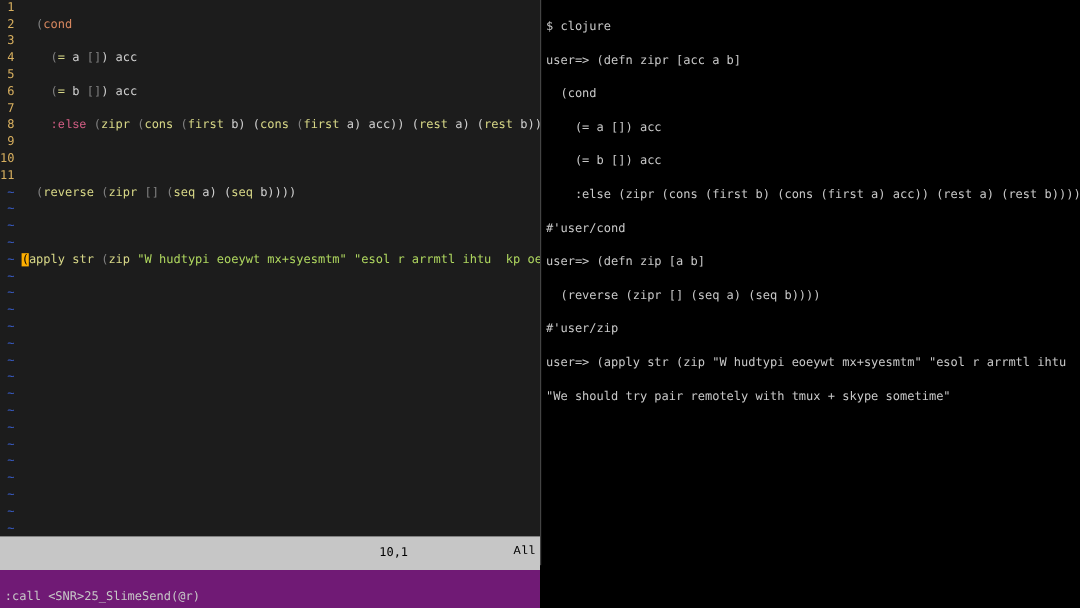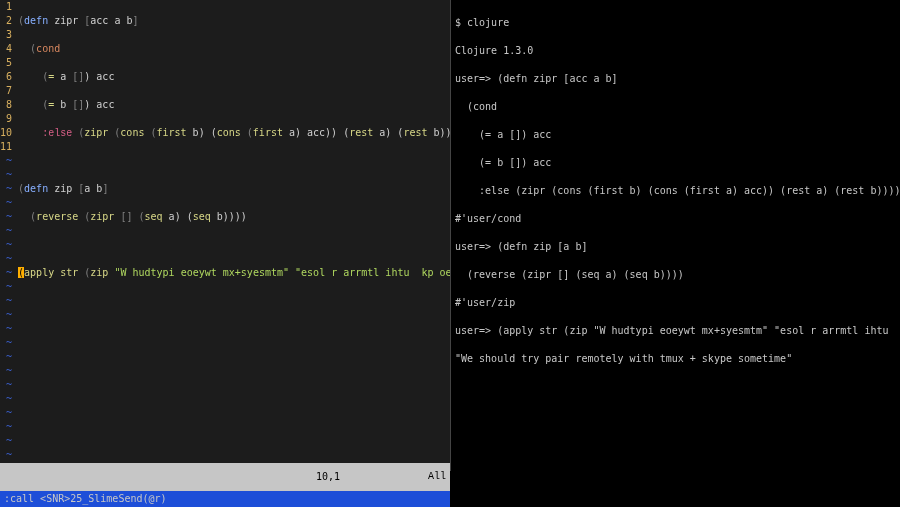--- a/index.html
+++ b/index.html
@@ -68,26 +68,25 @@
   display: flex;
   align-items: center;
   padding: 0 4px;
   font-size: 10px;
 }
 .status-left { flex: 1; }
 .status-mid { width: 90px; }
 .status-right { width: 40px; text-align: right; font-family: Liberation Mono, monospace; }
 .cmdline {
   height: 16px;
-  background: #1d4ed8;
+  background: #701a75;
   color: #c6c6c6;
-  padding: 0 4px;
+  padding: 16px 4px;
   font-size: 10px;
   display: flex;
-  align-items: center;
 }
 .repl-line { height: 14px; }
 .cursor {
   display: inline-block;
   width: 7px;
   height: 12px;
   border: 1px solid #5fff5f;
   vertical-align: middle;
 }
 </style>
@@ -125,46 +124,43 @@
       <div class="ln tilde">~</div>
       <div class="ln tilde">~</div>
       <div class="ln tilde">~</div>
       <div class="ln tilde">~</div>
       <div class="ln tilde">~</div>
       <div class="ln tilde">~</div>
       <div class="ln tilde">~</div>
       <div class="ln tilde">~</div>
     </div>
     <div class="code">
-<div class="line"><span class="paren">(</span><span class="kw-def">defn</span><span> zipr </span><span class="paren">[</span><span>acc a b</span><span class="paren">]</span></div>
 <div class="line"><span class="paren">  (</span><span class="kw-cond">cond</span></div>
 <div class="line"><span class="paren">    (</span><span class="fn-y">=</span><span> a </span><span class="paren">[]</span><span>) acc</span></div>
 <div class="line"><span class="paren">    (</span><span class="fn-y">=</span><span> b </span><span class="paren">[]</span><span>) acc</span></div>
 <div class="line"><span>    </span><span class="kw-else">:else</span><span class="paren"> (</span><span class="fn-y">zipr</span><span class="paren"> (</span><span class="fn-y">cons</span><span class="paren"> (</span><span class="fn-y">first</span><span> b) (</span><span class="fn-y">cons</span><span class="paren"> (</span><span class="fn-y">first</span><span> a) acc)) (</span><span class="fn-y">rest</span><span> a) (</span><span class="fn-y">rest</span><span> b))))</span></div>
 <div class="line"></div>
-<div class="line"><span class="paren">(</span><span class="kw-def">defn</span><span> zip </span><span class="paren">[</span><span>a b</span><span class="paren">]</span></div>
 <div class="line"><span class="paren">  (</span><span class="fn-y">reverse</span><span class="paren"> (</span><span class="fn-y">zipr</span><span> </span><span class="paren">[]</span><span class="paren"> (</span><span class="fn-y">seq</span><span> a) (</span><span class="fn-y">seq</span><span> b))))</span></div>
 <div class="line"></div>
 <div class="line"><span class="hl-open">(</span><span class="fn-y">apply</span><span> </span><span class="fn-y">str</span><span class="paren"> (</span><span class="fn-y">zip</span><span> </span><span class="str">"W hudtypi eoeywt mx+syesmtm"</span><span> </span><span class="str">"esol r arrmtl ihtu  kp oeie"</span></div>
 <div class="line"></div>
     </div>
   </div>
   <div class="statusline">
     <span class="status-left"></span>
     <span class="status-mid">10,1</span>
     <span class="status-right">All</span>
   </div>
   <div class="cmdline">
     <span>:call &lt;SNR&gt;25_SlimeSend(@r)</span>
   </div>
 </div>
 
 <div class="pane-right">
 <div class="repl-line">$ clojure</div>
-<div class="repl-line">Clojure 1.3.0</div>
 <div class="repl-line">user=&gt; (defn zipr [acc a b]</div>
 <div class="repl-line">  (cond</div>
 <div class="repl-line">    (= a []) acc</div>
 <div class="repl-line">    (= b []) acc</div>
 <div class="repl-line">    :else (zipr (cons (first b) (cons (first a) acc)) (rest a) (rest b))))</div>
 <div class="repl-line">#'user/cond</div>
 <div class="repl-line">user=&gt; (defn zip [a b]</div>
 <div class="repl-line">  (reverse (zipr [] (seq a) (seq b))))</div>
 <div class="repl-line">#'user/zip</div>
 <div class="repl-line">user=&gt; (apply str (zip "W hudtypi eoeywt mx+syesmtm" "esol r arrmtl ihtu  kp oeie"))</div>

